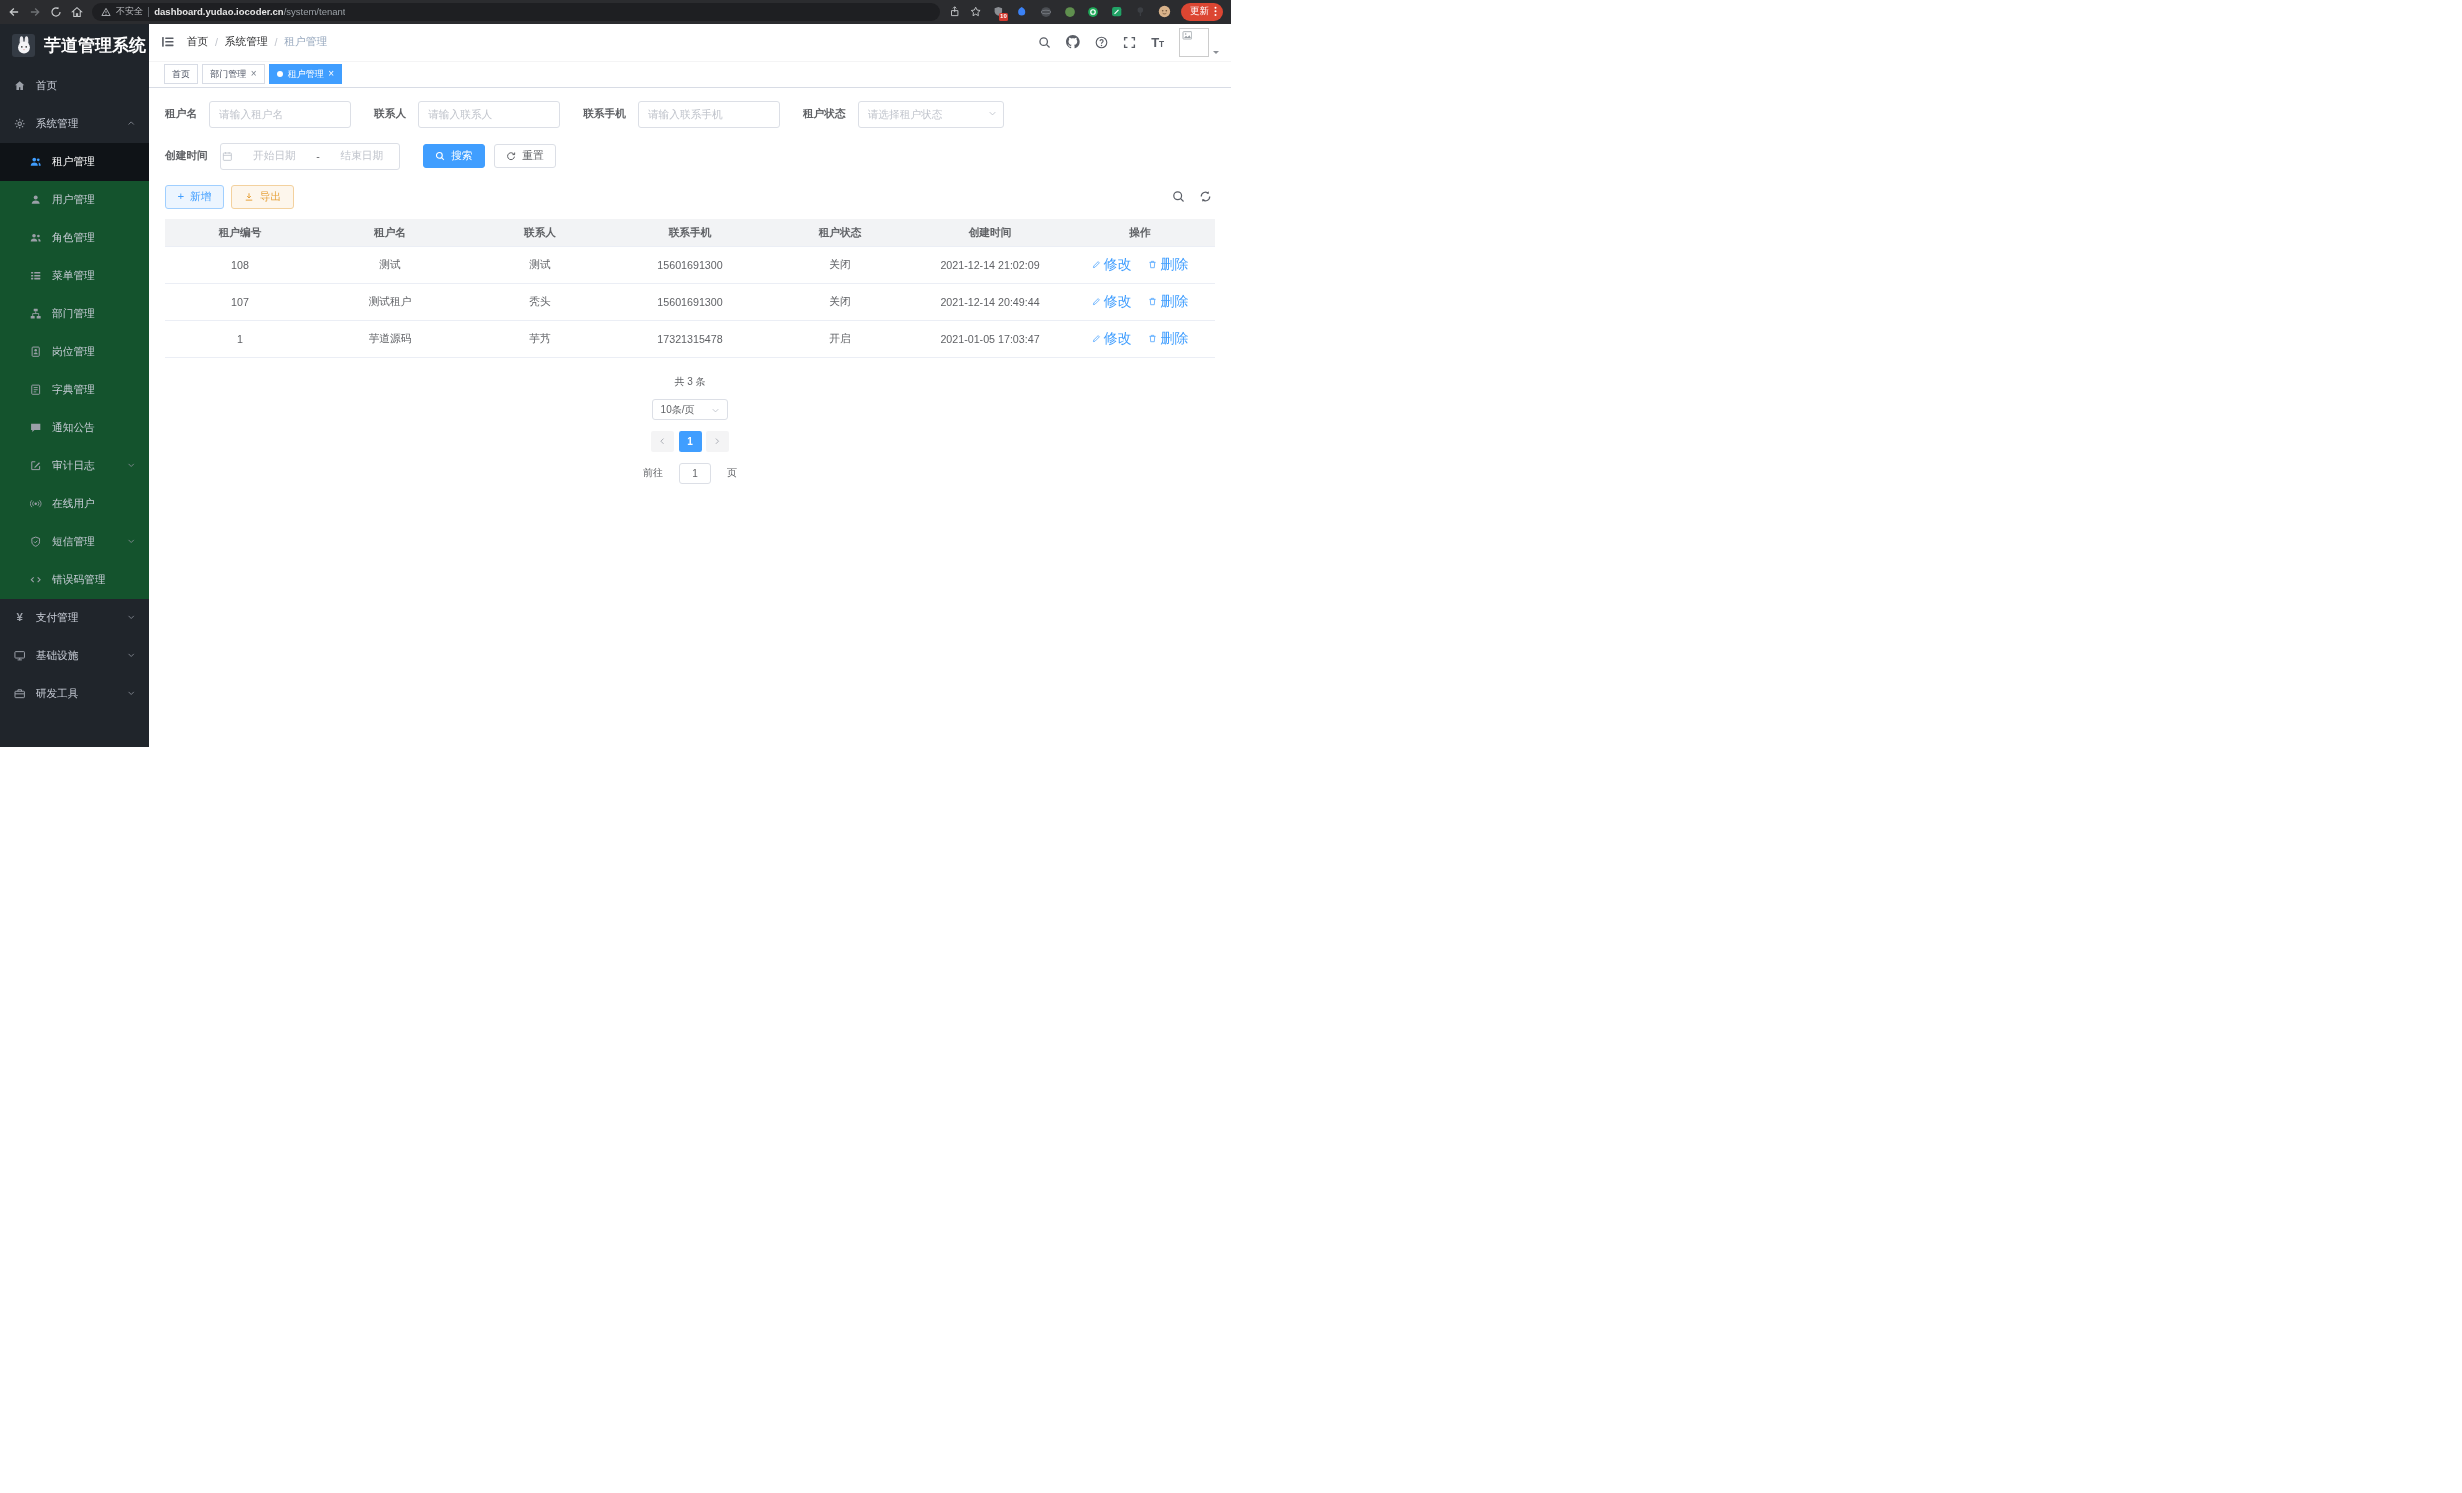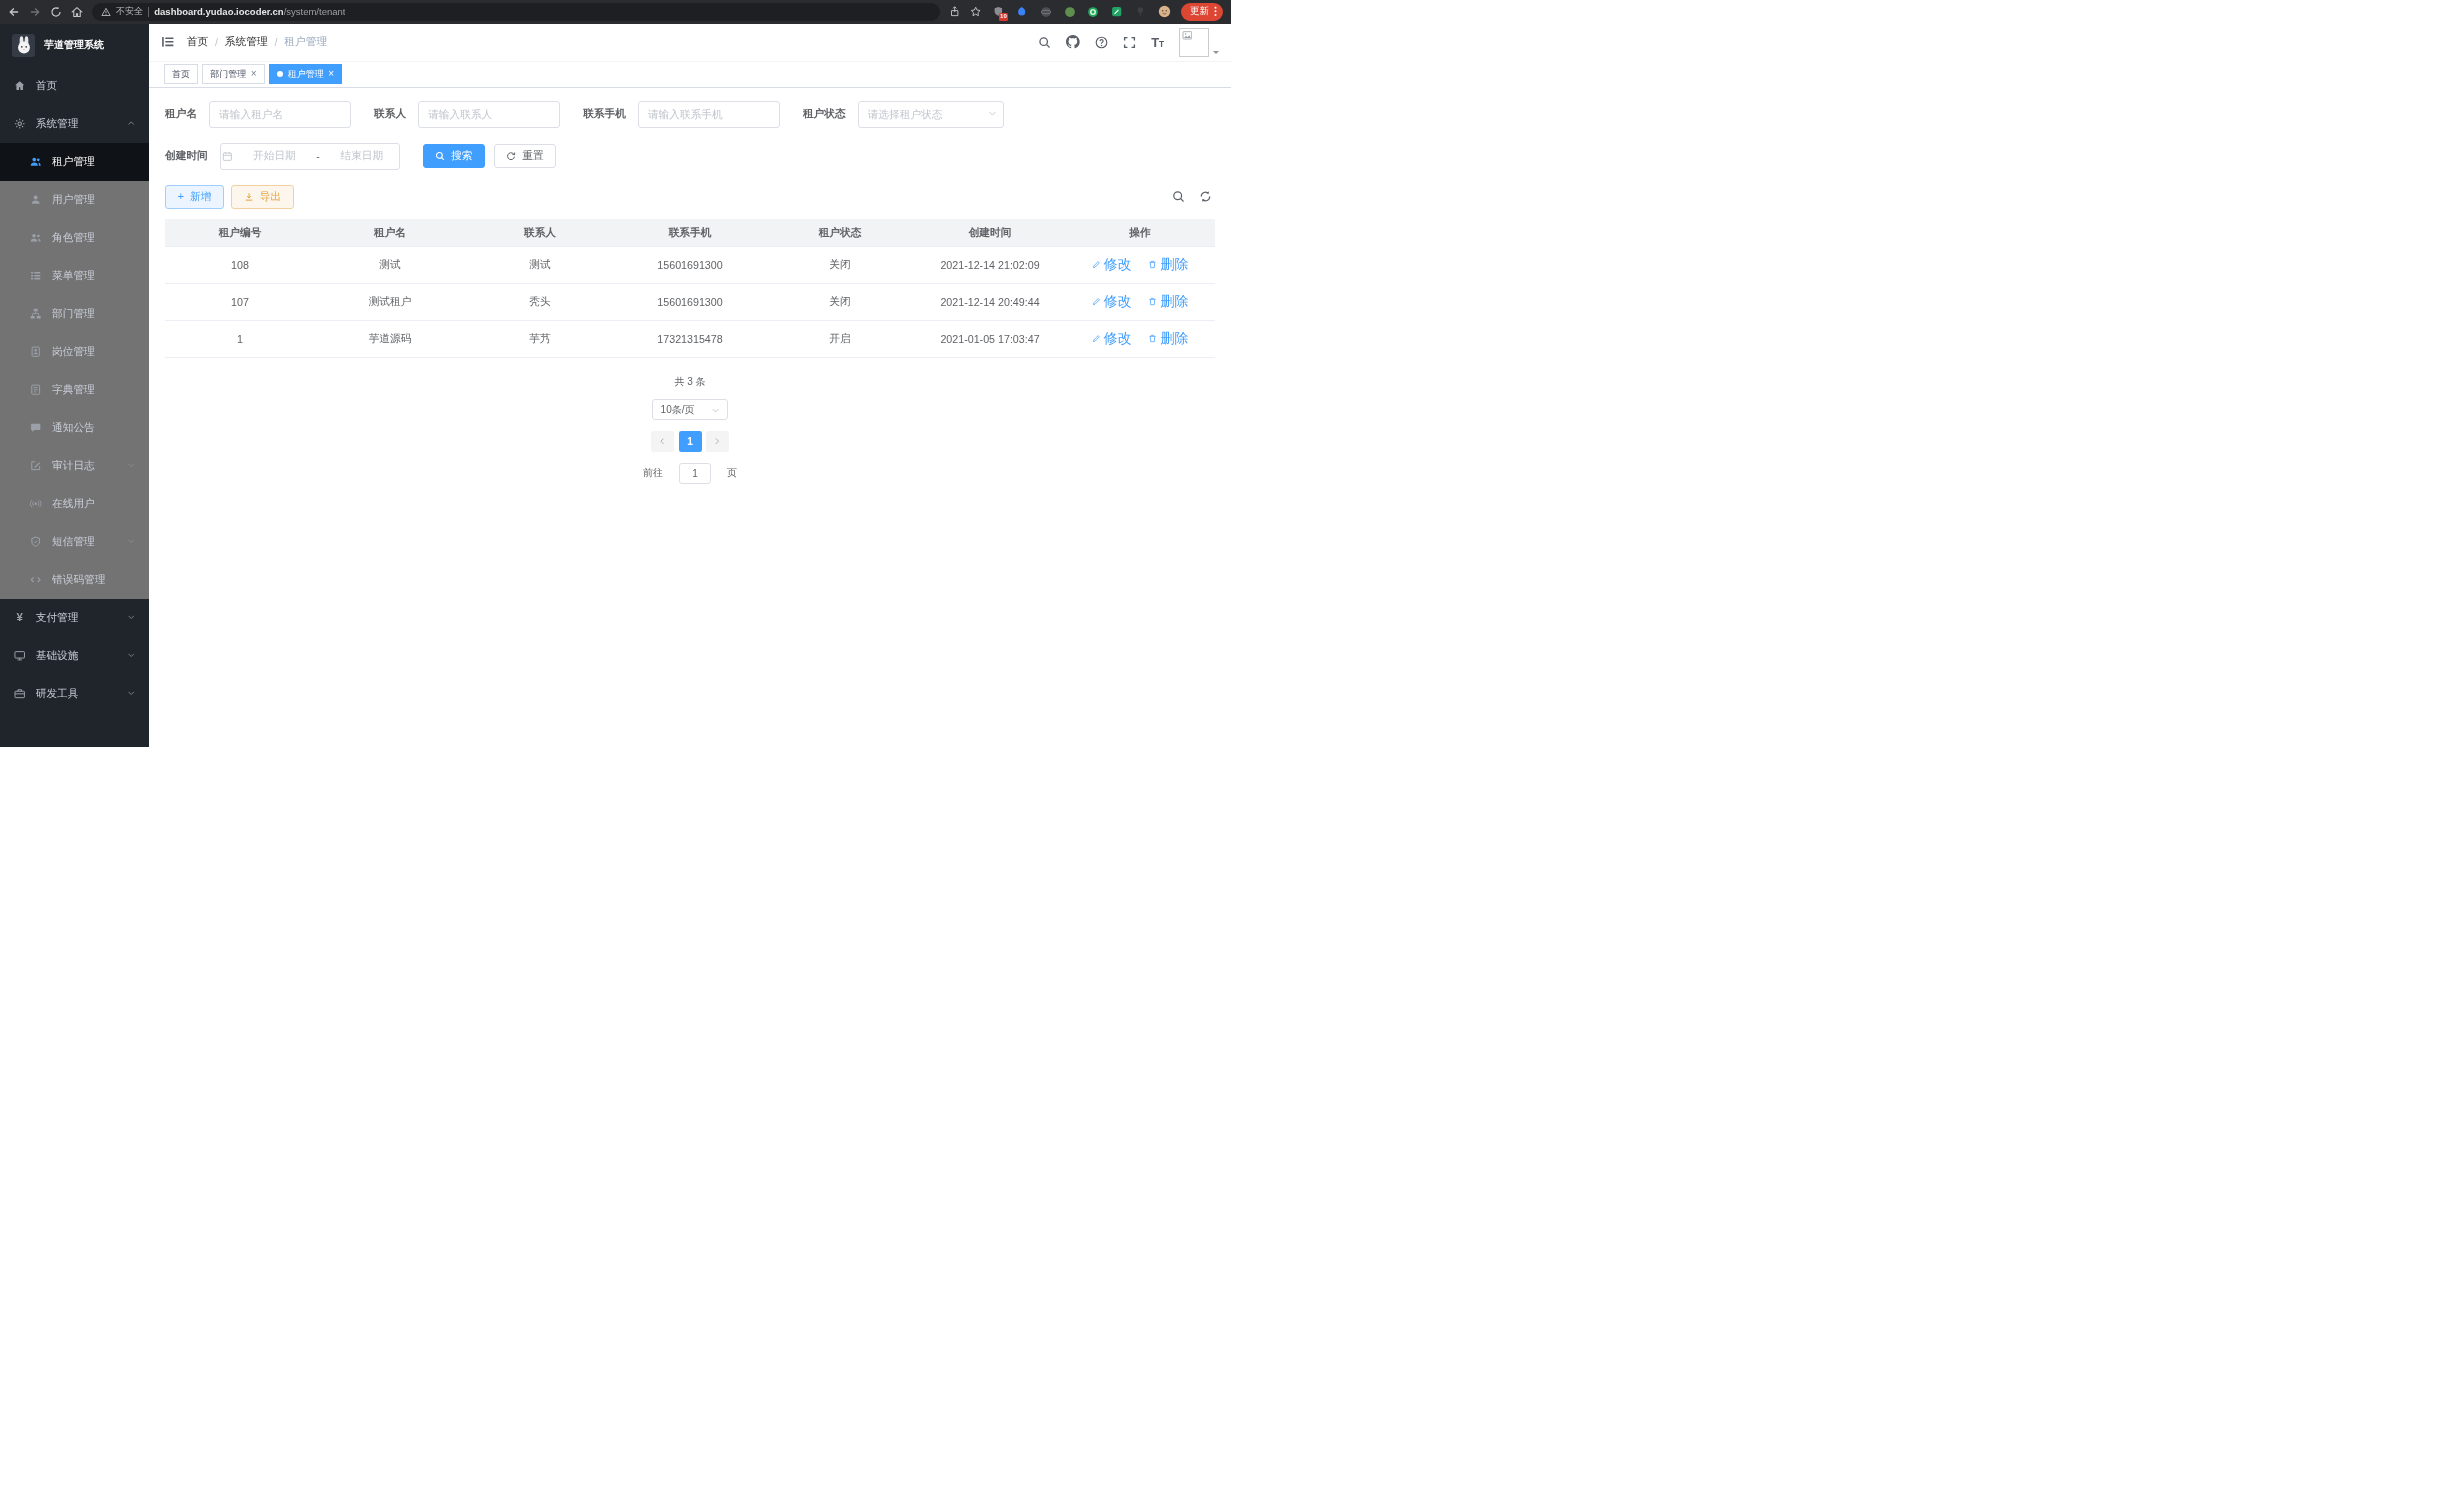--- a/index.html
+++ b/index.html
@@ -26,24 +26,24 @@
   .circ { border-radius:50%; }
   .update-pill { height:18px; border-radius:9px; background:#dc4632; color:#fff; display:flex; align-items:center; gap:5.3px; padding:0 6px 0 9px; font-size:9.5px; cursor:pointer; }
 
   
   .app { display:flex; height:723px; }
 
   
   .sidebar { width:149px; background:#20252b; flex:none; display:flex; flex-direction:column; overflow:hidden; }
   .logo-row { height:43px; display:flex; align-items:center; gap:9px; padding-left:12px; flex:none; }
   .logo-img { width:23px; height:23px; border-radius:3px; background:#343b44; display:flex; align-items:center; justify-content:center; overflow:hidden; }
-  .logo-title { color:#fff; font-weight:bold; font-size:10px; white-space:nowrap; }
+  .logo-title { color:#fff; font-weight:bold; font-size:17px; white-space:nowrap; }
   .menu { flex:1; }
   .menu-item { height:38px; display:flex; align-items:center; gap:10px; padding-left:13.7px; font-size:10.7px; color:#c9ced8; cursor:pointer; position:relative; white-space:nowrap; }
-  .menu-item.sub { padding-left:30px; background:#737373; }
+  .menu-item.sub { padding-left:30px; background:#14532d; }
   .menu-item.active { background:#0f1317; }
   .menu-item.active .mi-label { color:#ffffff; }
   .menu-item.active .mi-icon { color:#409eff; }
   .mi-icon { width:12px; display:flex; justify-content:center; color:#9ba0a8; flex:none; }
   .mi-money { font-weight:bold; font-size:11.4px; line-height:11.4px; }
   .mi-arrow { position:absolute; right:13.7px; color:#8a8f98; display:flex; }
 
   
   .main { flex:1; min-width:0; display:flex; flex-direction:column; background:#fff; }
 

